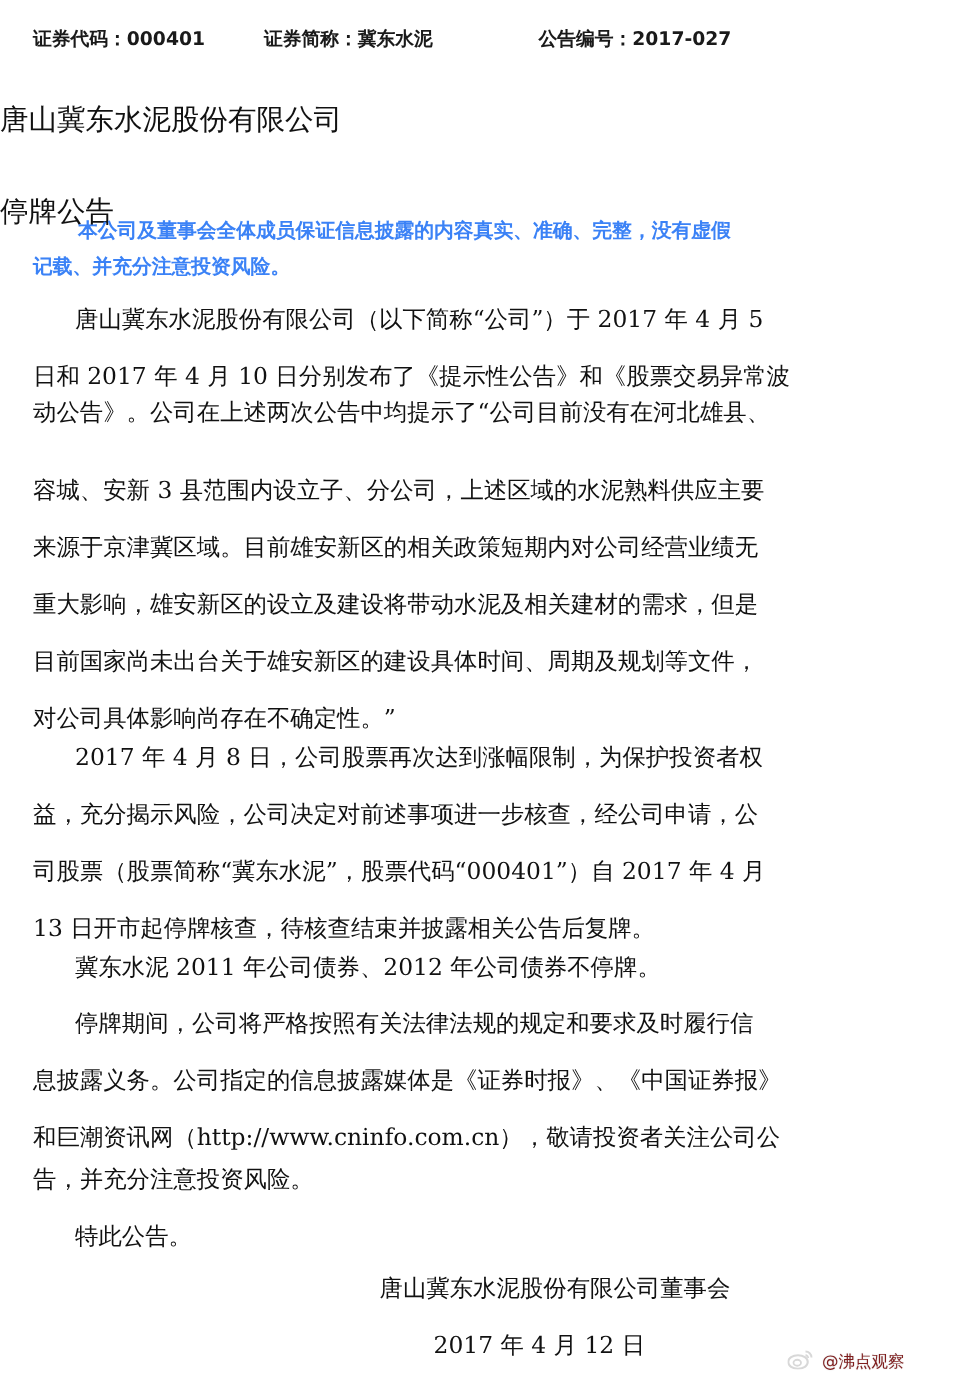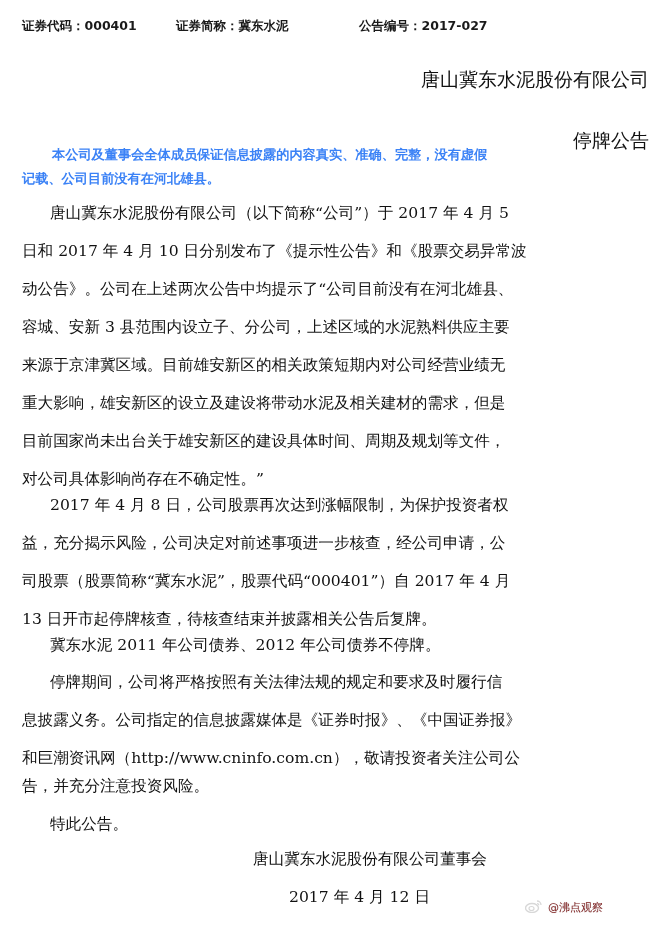--- a/index.html
+++ b/index.html
@@ -12,21 +12,21 @@
     position: absolute; top: 18px; left: 0; width: 649px; height: 20px;
     font-family: "DejaVu Sans", "Liberation Sans", sans-serif;
     font-weight: bold; font-size: 12.5px; color: #1a1a1a; padding-left: 20px;
   }
   .header span { position: absolute; top: 0; white-space: nowrap; }
   .h-code { left: 22px; }
   .h-short { left: 176px; }
   .h-num { left: 347px; margin-left: 12px; }
 
   .title {
-    position: absolute; left: 0; width: 649px; text-align: right;
+    position: absolute; left: 0; width: 649px; text-align: left;
     font-family: "DejaVu Sans", "Liberation Sans", sans-serif;
     font-size: 19px; color: #111;
   }
   .title-1 { top: 67px; }
   .title-2 { top: 104px; margin-top: 24px; }
 
   .notice {
     position: absolute; left: 22px; width: 440px;
     font-family: "DejaVu Sans", "Liberation Sans", sans-serif;
     font-weight: bold; font-size: 13.2px; line-height: 24px; color: #3b82f6;
@@ -61,25 +61,25 @@
 <div class="header">
   <span class="h-code">证券代码：000401</span>
   <span class="h-short">证券简称：冀东水泥</span>
   <span class="h-num">公告编号：2017-027</span>
 </div>
 
 <div class="title title-1">唐山冀东水泥股份有限公司</div>
 <div class="title title-2">停牌公告</div>
 
 <div class="notice notice-1">本公司及董事会全体成员保证信息披露的内容真实、准确、完整，没有虚假</div>
-<div class="notice notice-2">记载、公司目前没有在河北雄县。</div>
+<div class="notice notice-2">记载、并充分注意投资风险。</div>
 
 <div class="body-line indent" style="top:203px">唐山冀东水泥股份有限公司（以下简称“公司”）于 2017 年 4 月 5</div>
 <div class="body-line" style="top:241px">日和 2017 年 4 月 10 日分别发布了《提示性公告》和《股票交易异常波</div>
-<div class="body-line" style="top:279px">动公告》。公司在上述两次公告中均提示了“公司目前没有在河北雄县、</div>
+<div class="body-line" style="top:265px">动公告》。公司在上述两次公告中均提示了“公司目前没有在河北雄县、</div>
 <div class="body-line" style="top:317px">容城、安新 3 县范围内设立子、分公司，上述区域的水泥熟料供应主要</div>
 <div class="body-line" style="top:355px">来源于京津冀区域。目前雄安新区的相关政策短期内对公司经营业绩无</div>
 <div class="body-line" style="top:393px">重大影响，雄安新区的设立及建设将带动水泥及相关建材的需求，但是</div>
 <div class="body-line" style="top:431px">目前国家尚未出台关于雄安新区的建设具体时间、周期及规划等文件，</div>
 <div class="body-line" style="top:469px">对公司具体影响尚存在不确定性。”</div>
 
 <div class="body-line indent" style="top:495px">2017 年 4 月 8 日，公司股票再次达到涨幅限制，为保护投资者权</div>
 <div class="body-line" style="top:533px">益，充分揭示风险，公司决定对前述事项进一步核查，经公司申请，公</div>
 <div class="body-line" style="top:571px">司股票（股票简称“冀东水泥”，股票代码“000401”）自 2017 年 4 月</div>
 <div class="body-line" style="top:609px">13 日开市起停牌核查，待核查结束并披露相关公告后复牌。</div>

